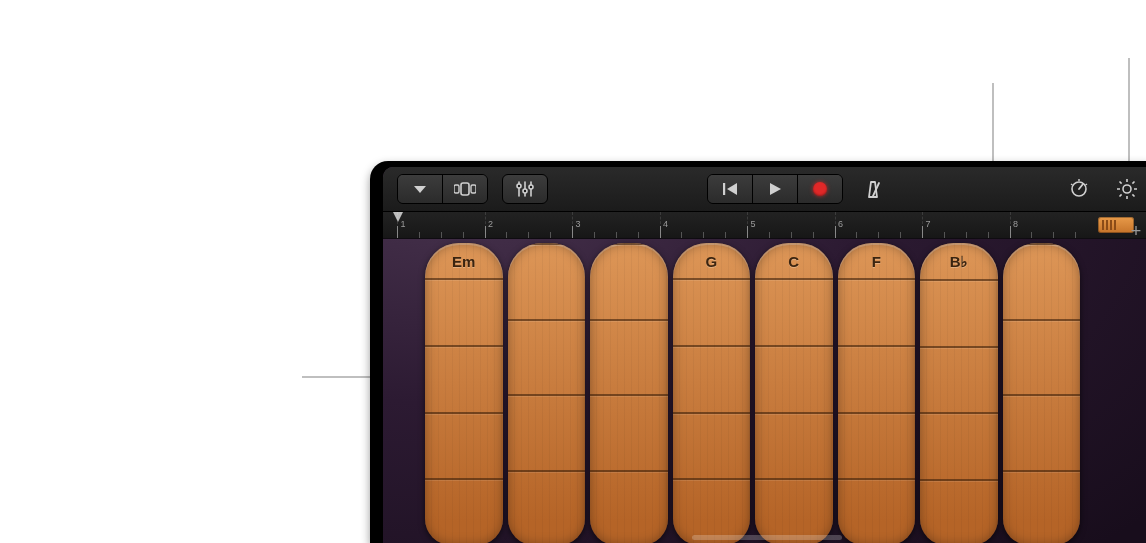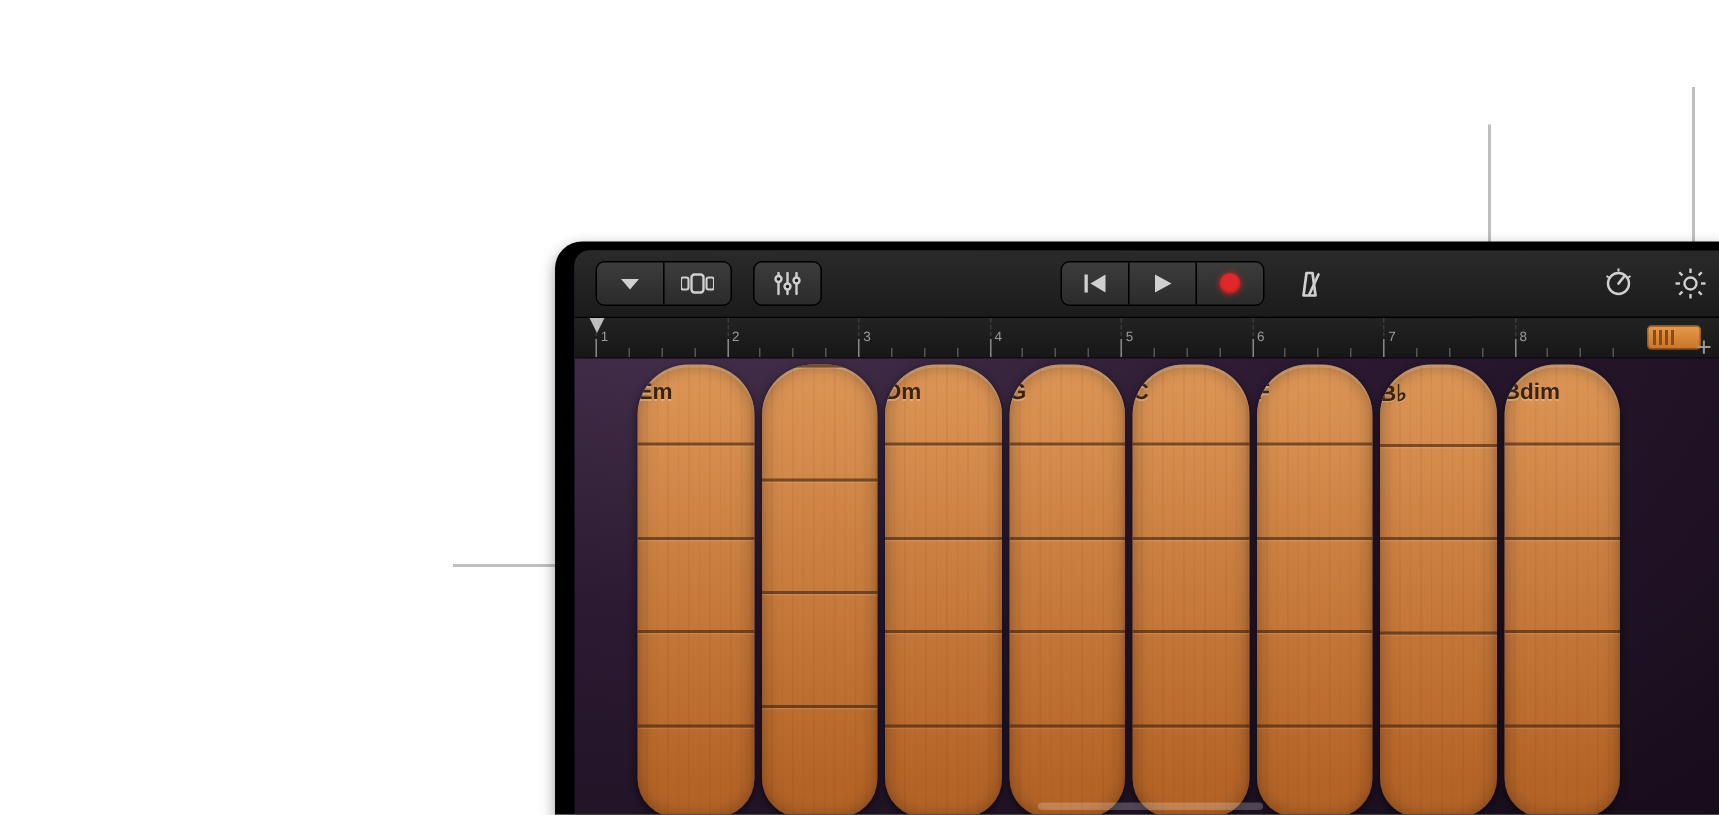--- a/index.html
+++ b/index.html
@@ -146,24 +146,24 @@
   .chord::after{
     
     content:""; position:absolute; inset:0;
     background:
       repeating-linear-gradient(90deg, rgba(0,0,0,.0) 0 6px, rgba(0,0,0,.04) 6px 7px),
       repeating-linear-gradient(90deg, rgba(255,255,255,.06) 0 2px, rgba(0,0,0,0) 2px 9px);
     mix-blend-mode: multiply;
     pointer-events:none;
   }
   .chord .label {
-    text-align: left;
+    text-align: center;
     font-weight: 600;
     color: #3a2410;
-    padding: 10px 0 25px;
+    padding: 10px 0 8px;
     font-size: 15px;
     text-shadow: 0 1px 0 rgba(255,255,255,.25);
     position: relative;
     z-index: 2;
   }
   .chord .seg-row {
     flex: 1;
     border-top: 2px solid rgba(60,32,10,.6);
     box-shadow: inset 0 1px 0 rgba(255,255,255,.1);
   }
@@ -348,21 +348,20 @@
           <div class="seg-row"></div>
           <div class="seg-row"></div>
         </div>
         <div class="chord">
           <div class="seg-row"></div>
           <div class="seg-row"></div>
           <div class="seg-row"></div>
           <div class="seg-row"></div>
         </div>
         <div class="chord">
-          <div class="label">Dm</div>
           <div class="seg-row"></div>
           <div class="seg-row"></div>
           <div class="seg-row"></div>
           <div class="seg-row"></div>
         </div>
         <div class="chord">
           <div class="label">G</div>
           <div class="seg-row"></div>
           <div class="seg-row"></div>
           <div class="seg-row"></div>
@@ -383,21 +382,20 @@
           <div class="seg-row"></div>
         </div>
         <div class="chord">
           <div class="label">B♭</div>
           <div class="seg-row"></div>
           <div class="seg-row"></div>
           <div class="seg-row"></div>
           <div class="seg-row"></div>
         </div>
         <div class="chord">
-          <div class="label">Bdim</div>
           <div class="seg-row"></div>
           <div class="seg-row"></div>
           <div class="seg-row"></div>
           <div class="seg-row"></div>
         </div>
       </div>
 
     <div class="home-indicator"></div>
   </div>
 </div>

